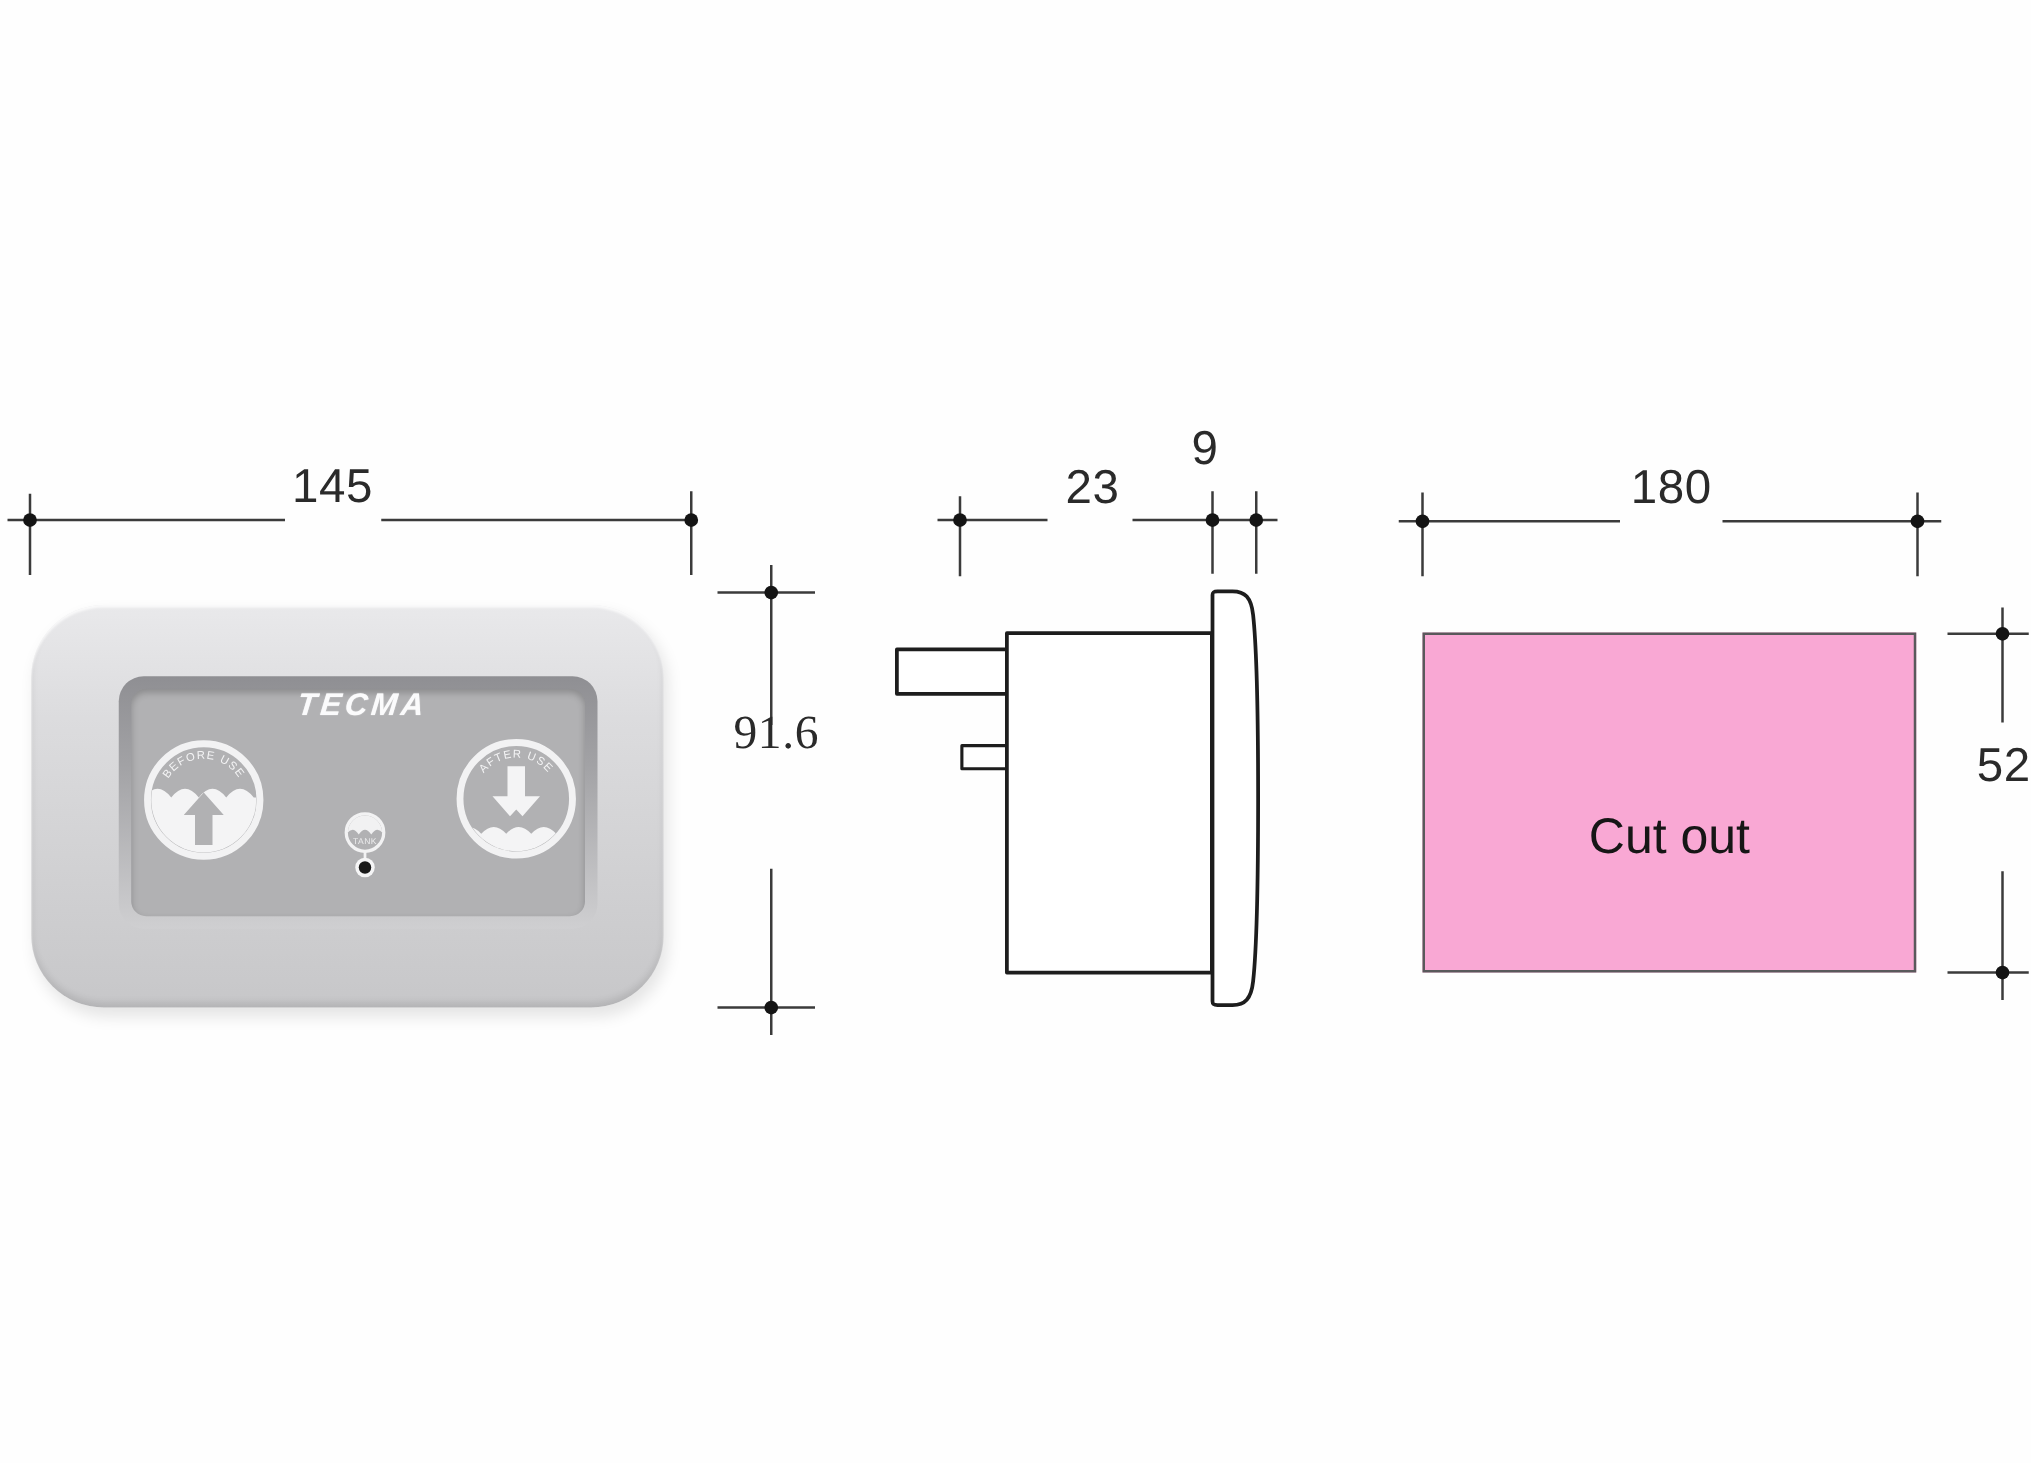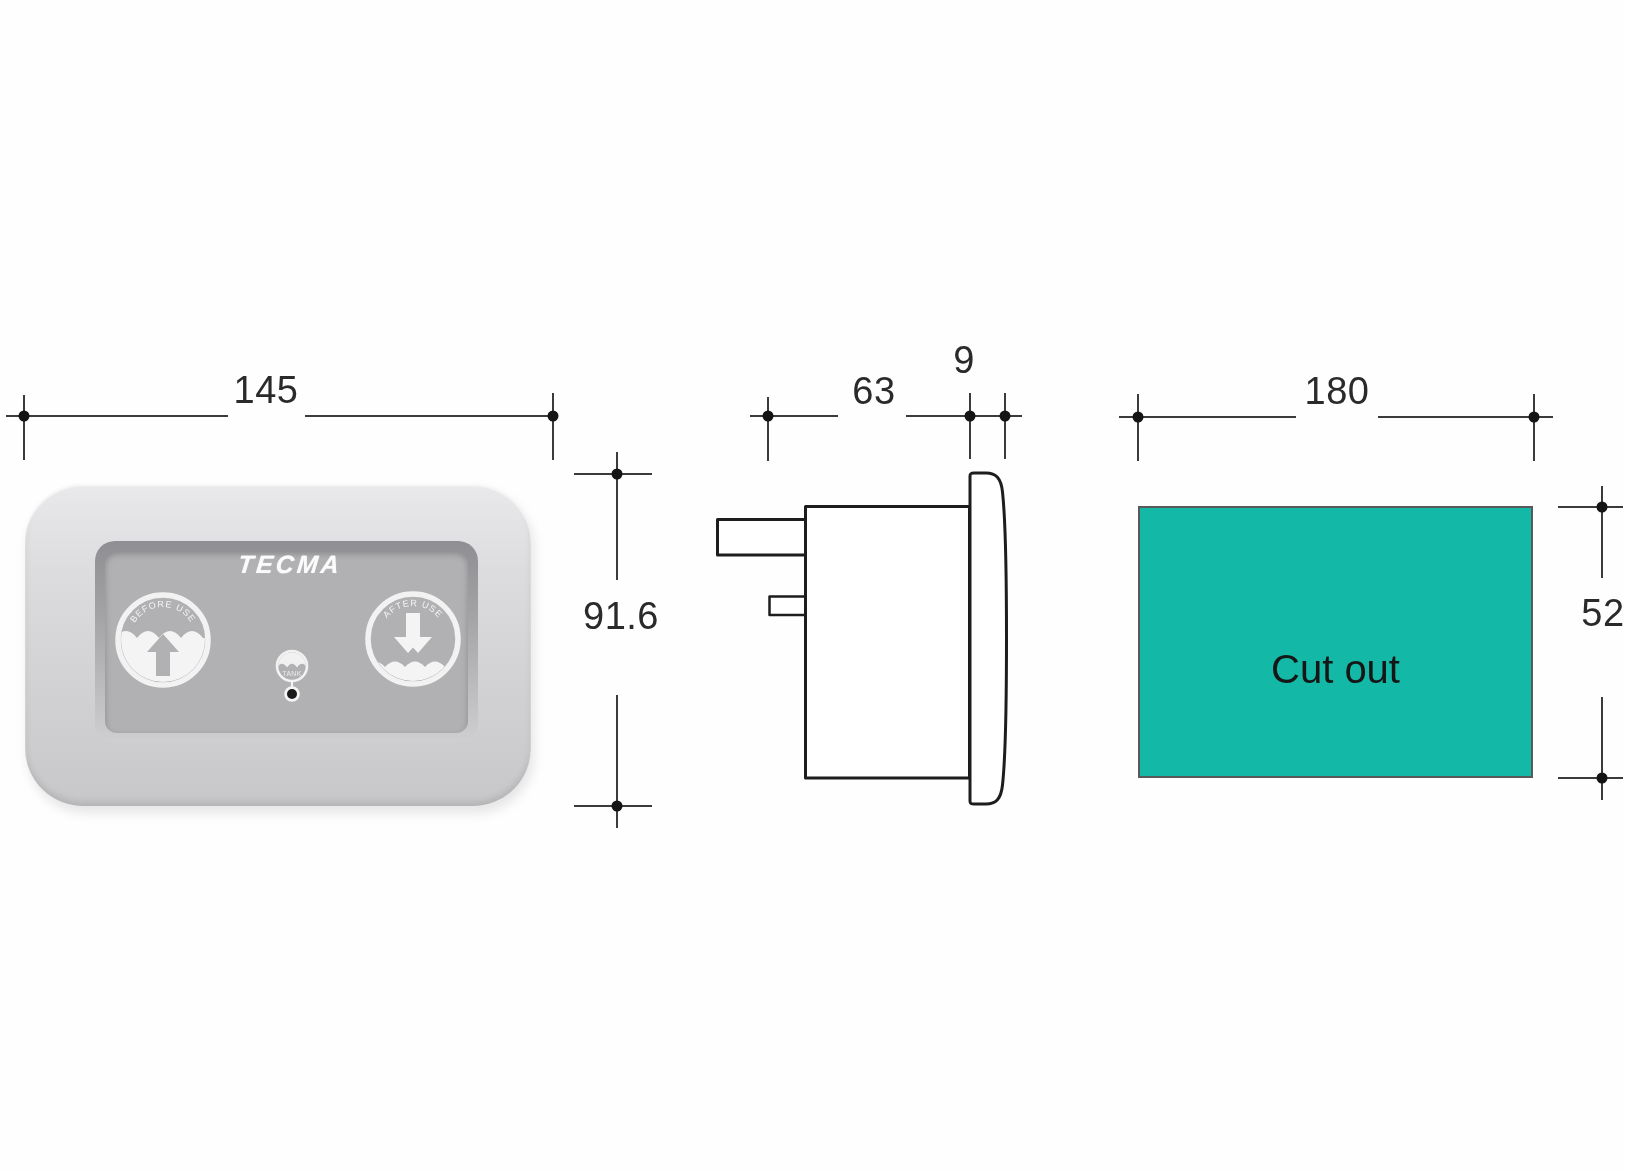--- a/index.html
+++ b/index.html
@@ -33,21 +33,21 @@
     position:absolute;left:185px;top:66px;width:160px;text-align:center;
     font-size:25px;font-weight:bold;font-style:italic;color:#fbfbfc;
     letter-spacing:3px;transform:skewX(-6deg);
     text-shadow:0 0 1px rgba(255,255,255,.7);
   }
   .btn-svg{position:absolute;width:104px;height:104px;}
   .tank-svg{position:absolute;width:40px;height:56px;}
   
   .cutout{
     position:absolute;left:1138px;top:506px;width:395px;height:272px;
-    background:#14b8a6;border:2px solid #59595b;box-sizing:border-box;
+    background:#f9a8d4;border:2px solid #59595b;box-sizing:border-box;
     display:flex;align-items:center;justify-content:center;padding-top:54px;
   }
   .cutout span{font-size:40px;color:#161616;}
   .overlay{position:absolute;left:0;top:0;}
 </style>
 </head>
 <body>
 
 <div id="canvas">
 
@@ -145,18 +145,18 @@
       <rect x="769.5" y="596.5" width="36.5" height="18.5" stroke-width="2.5"></rect>
       <rect x="805.5" y="506.5" width="164" height="271.5"></rect>
     </g>
   </svg>
 
   <div class="cutout">
     <span>Cut out</span>
   </div>
 
   <div class="dim-label" style="left:266px;top:390px;">145</div>
-  <div class="dim-label" style="left:621px;top:616px;">91.6</div>
-  <div class="dim-label" style="left:874px;top:391px;">63</div>
+  <div class="dim-label" style="left:621px;top:586px;font-family:Liberation Serif, serif;">91.6</div>
+  <div class="dim-label" style="left:874px;top:391px;">23</div>
   <div class="dim-label" style="left:964px;top:360px;">9</div>
   <div class="dim-label" style="left:1337px;top:391px;">180</div>
   <div class="dim-label" style="left:1603px;top:613px;">52</div>
 </div>
 
 </body></html>

